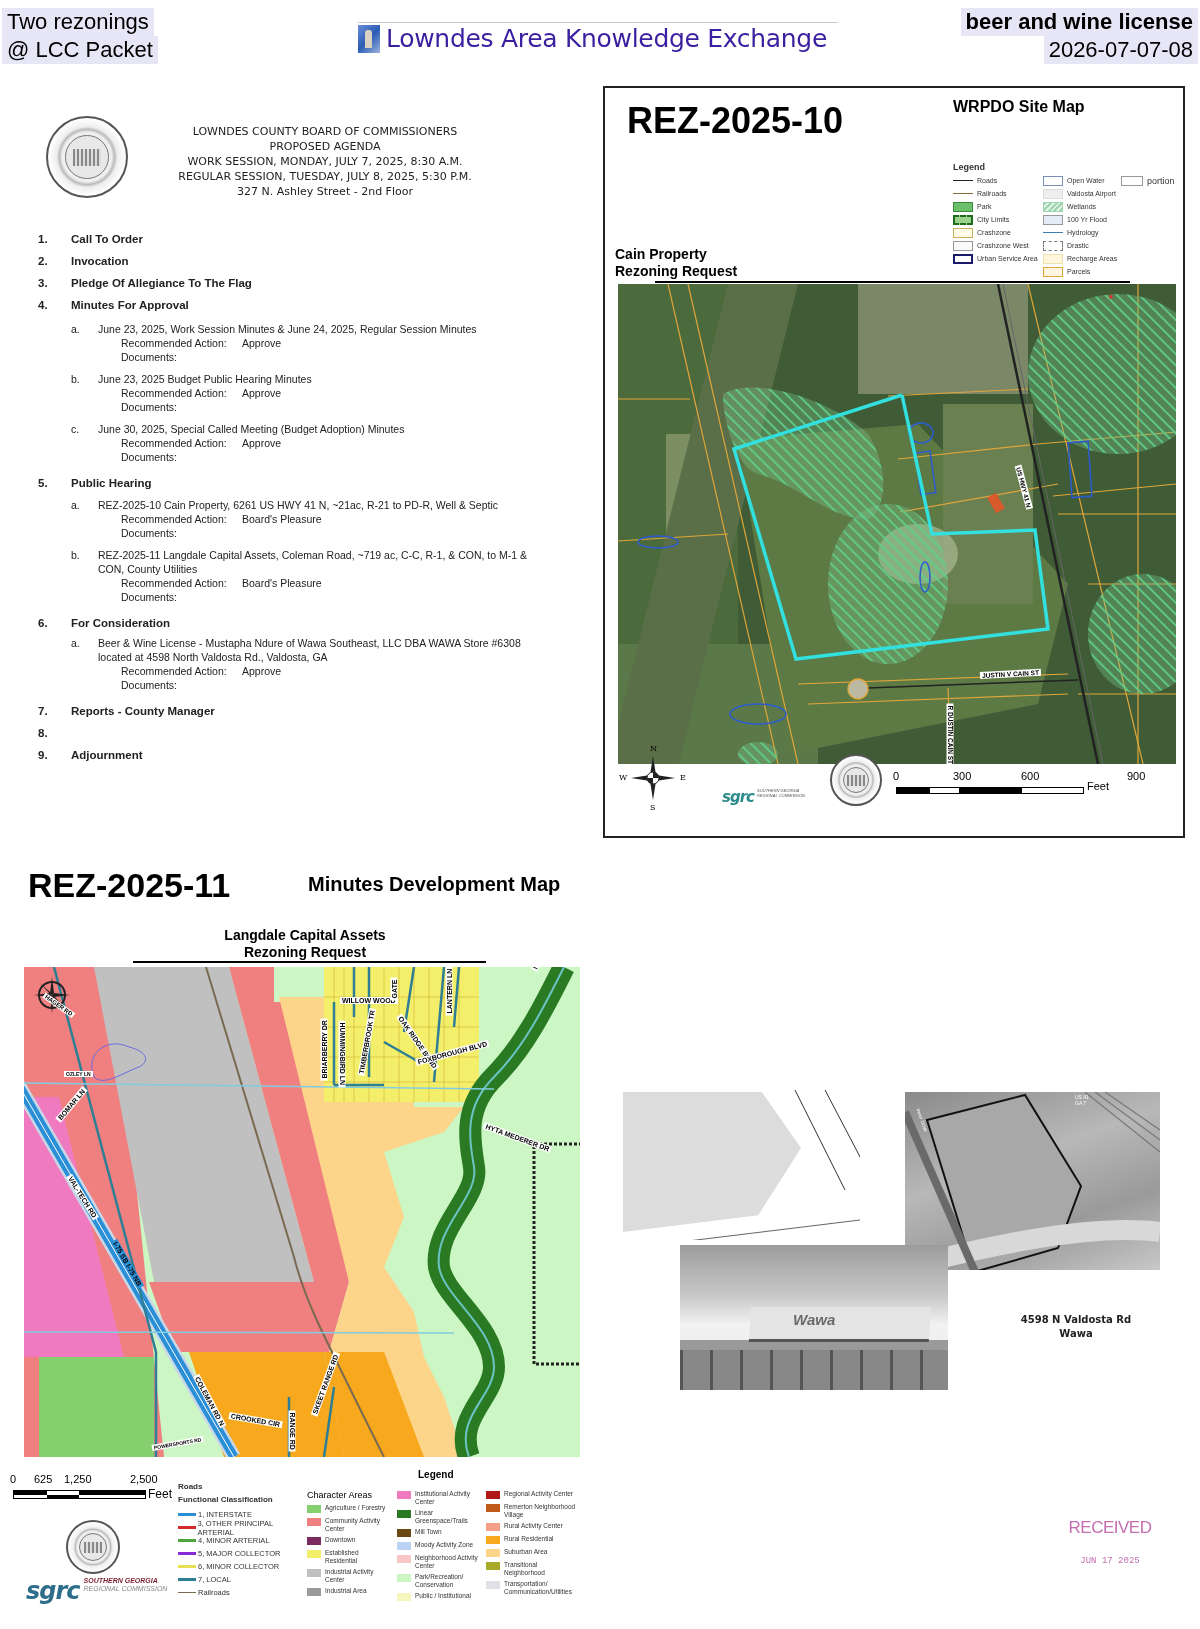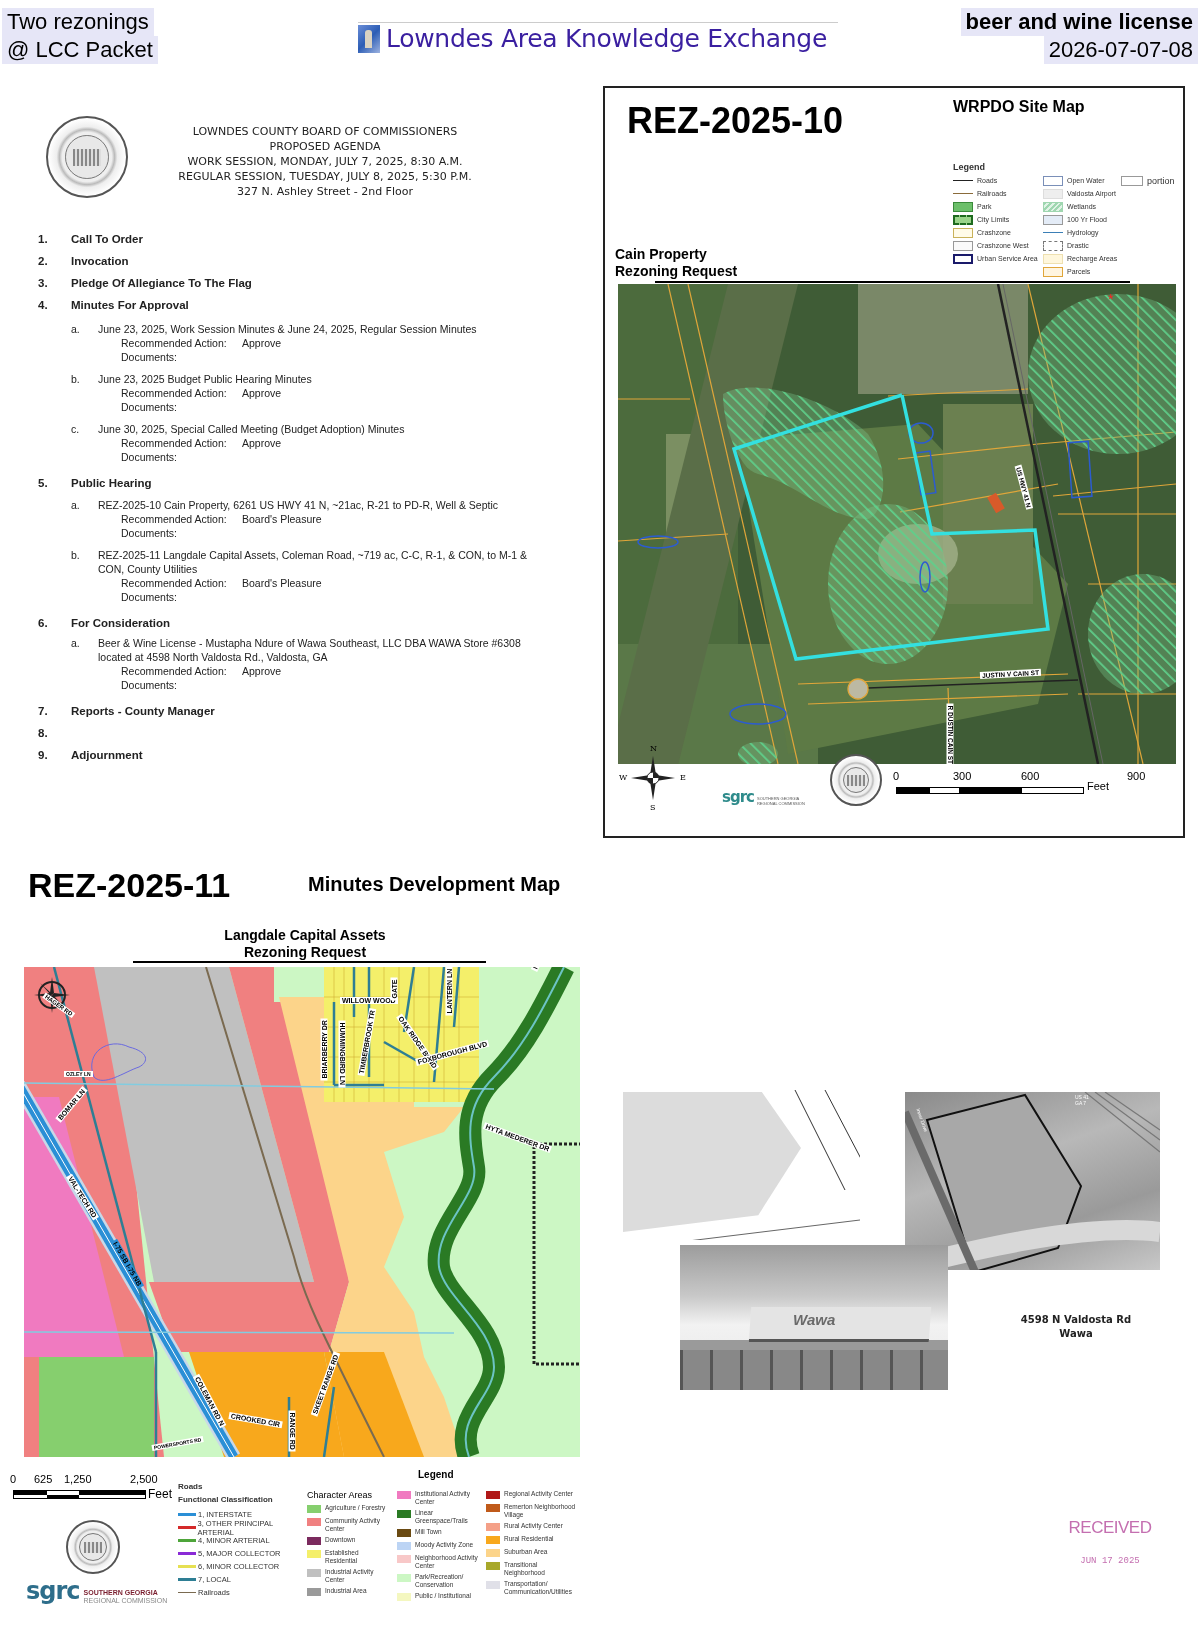--- a/index.html
+++ b/index.html
@@ -47,21 +47,21 @@
   
   .fdm { position: absolute; left: 24px; top: 967px; width: 556px; height: 490px; background: #c0c0c0; overflow: hidden; }
   .roadlabel { position: absolute; font-size: 7px; font-weight: bold; background: #fff; padding: 0 2px; white-space: nowrap; color: #000; transform-origin: left center; }
 
   .legend11 { position: absolute; font-size: 7px; color: #333; }
   .legend11 .ri { display:flex; align-items:center; height: 13px; font-size: 7.5px; }
   .legend11 .rl { width: 18px; height: 3px; margin-right: 2px; }
   .ca { display:flex; align-items:flex-start; font-size:6.5px; line-height:7.5px; margin-bottom: 4px; }
   .ca .sw { width: 14px; height: 8px; margin-right: 4px; flex-shrink:0; margin-top:1px; }
 
-  .sgrc { position:absolute; display:flex; align-items:flex-end; }
+  .sgrc { position:absolute; display:flex; align-items:flex-start;font-style:italic; }
   .sgrc .s { font-family: "DejaVu Sans", sans-serif; font-weight: bold; letter-spacing: -1px; }
 
   
   .gray-plat { position:absolute; background:#dcdcdc; }
   .photo { position:absolute; background: #999; overflow:hidden; }
   .caption { position:absolute; font-family: "DejaVu Sans", sans-serif; font-size: 10px; font-weight: bold; text-align:center; color:#222; line-height:14px; }
   .stamp { position:absolute; color: #c46fb0; text-align:center; }
 </style>
 </head>
 <body>

